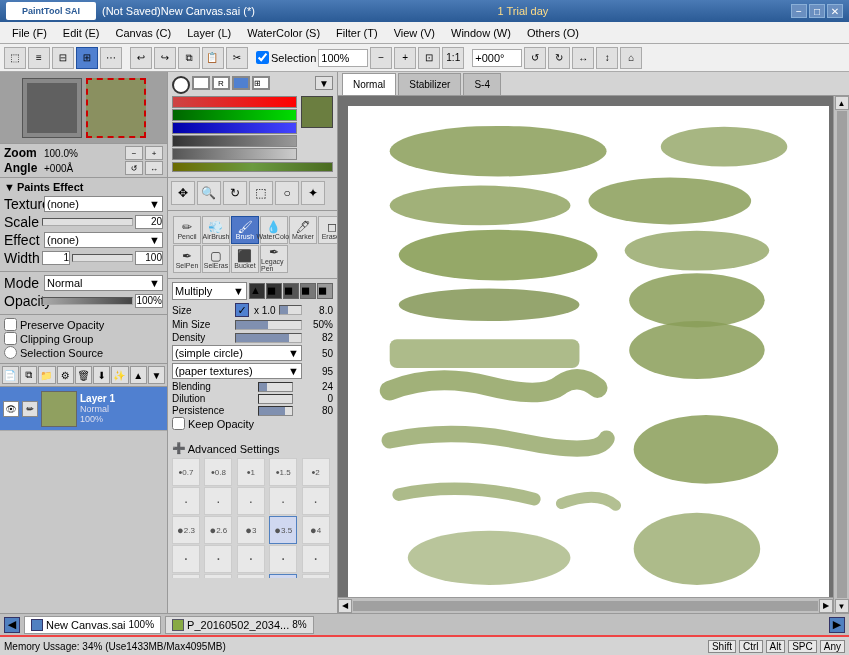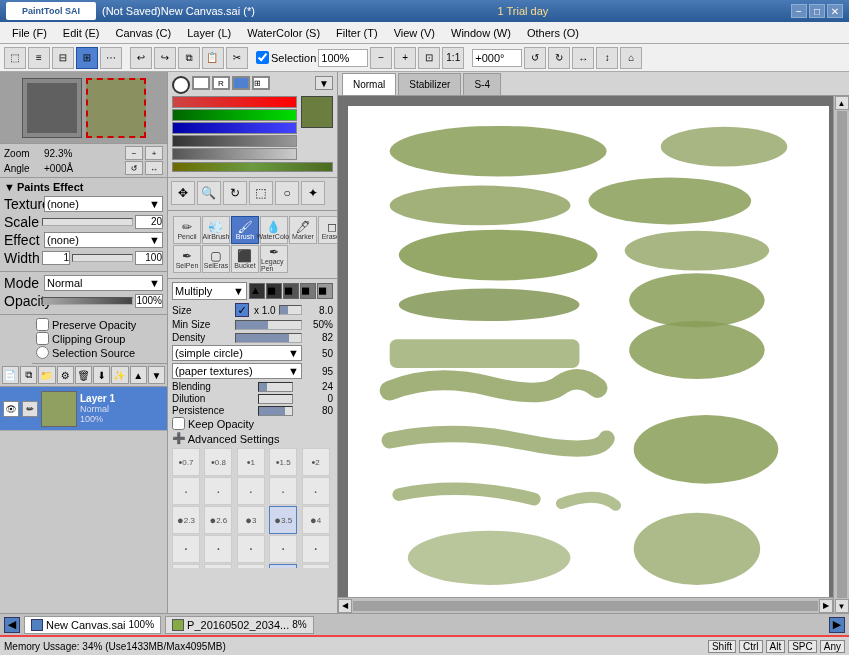--- a/index.html
+++ b/index.html
@@ -81,21 +81,21 @@
     
     #zoom-angle {
       background: #c8c8c8;
       padding: 2px 4px;
       display: flex;
       flex-direction: column;
       gap: 1px;
       border-bottom: 1px solid #999;
     }
     .za-row { display: flex; align-items: center; gap: 4px; }
-    .za-label { width: 36px; font-size: 10px; color: #000; }
+    .za-label { width: 36px; font-size: 12px; color: #000; font-weight: bold; }
     .za-value { color: #000; font-size: 10px; }
     .za-controls { display: flex; gap: 2px; margin-left: auto; }
     .za-btn { width: 18px; height: 14px; background: #e0e0e0; border: 1px solid #999; font-size: 8px; display: flex; align-items: center; justify-content: center; cursor: pointer; }
 
     
     #paints-effect {
       background: #c8c8c8;
       padding: 3px 4px;
       border-bottom: 1px solid #999;
     }
@@ -125,21 +125,20 @@
       background: #c8c8c8;
       padding: 3px 4px;
       border-bottom: 1px solid #999;
     }
 
     
     #checkboxes {
       background: #c8c8c8;
       padding: 3px 4px;
       border-bottom: 1px solid #999;
-      margin-left: 32px;
     }
     .cb-row { display: flex; align-items: center; gap: 3px; margin-bottom: 1px; }
 
     
     #layers-panel {
       background: #c8c8c8;
       flex: 1;
       display: flex;
       flex-direction: column;
       overflow: hidden;
@@ -322,21 +321,21 @@
     .taskbar-percent { font-size: 10px; color: #000; }
     .status-text { font-size: 10px; color: #000; }
     .status-key { font-size: 10px; background: #e8e8e8; border: 1px solid #888; padding: 0 3px; }
 
     
     .blend-slider-row { display: flex; align-items: center; gap: 16px; margin-bottom: 1px; }
     .blend-slider-label { width: 70px; font-size: 10px; color: #000; }
     .blend-slider { flex: 1; height: 10px; background: #a0a0c0; border: 1px inset #888; }
     .blend-slider-val { width: 24px; text-align: right; font-size: 10px; color: #000; }
 
-    .keep-opacity-row { display: flex; align-items: center; gap: 3px; margin-bottom: 2px; }
+    .keep-opacity-row { display: flex; align-items: center; gap: 3px; margin-bottom: 12px; }
   </style>
 </head>
 <body>
 
 <div id="titlebar">
   <div id="titlebar-left">
     <div id="titlebar-logo">
       <span>PaintTool SAI</span>
     </div>
     <span>(Not Saved)New Canvas.sai (*)</span>
@@ -399,21 +398,21 @@
     <div id="canvas-preview">
       <div style="background:#888; width:60px; height:60px; border:1px solid #555; display:flex; align-items:center; justify-content:center;">
         <div style="width:50px; height:50px; background:#606060;"></div>
       </div>
       <div style="background:#8a9060; width:60px; height:60px; border:2px dashed #cc0000;"></div>
     </div>
 
     <div id="zoom-angle">
       <div class="za-row">
         <span class="za-label">Zoom</span>
-        <span class="za-value">92.3%</span>
+        <span class="za-value">100.0%</span>
         <div class="za-controls">
           <div class="za-btn">−</div>
           <div class="za-btn">+</div>
         </div>
       </div>
       <div class="za-row">
         <span class="za-label">Angle</span>
         <span class="za-value">+000Å</span>
         <div class="za-controls">
           <div class="za-btn">↺</div>

